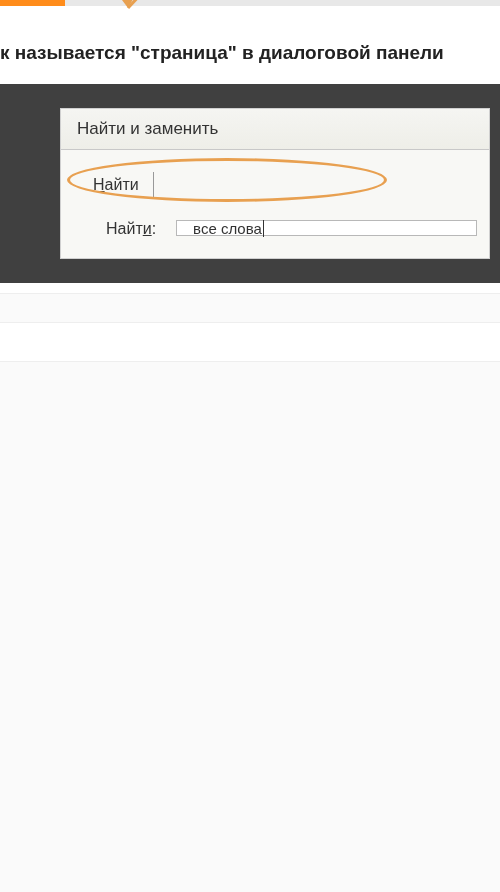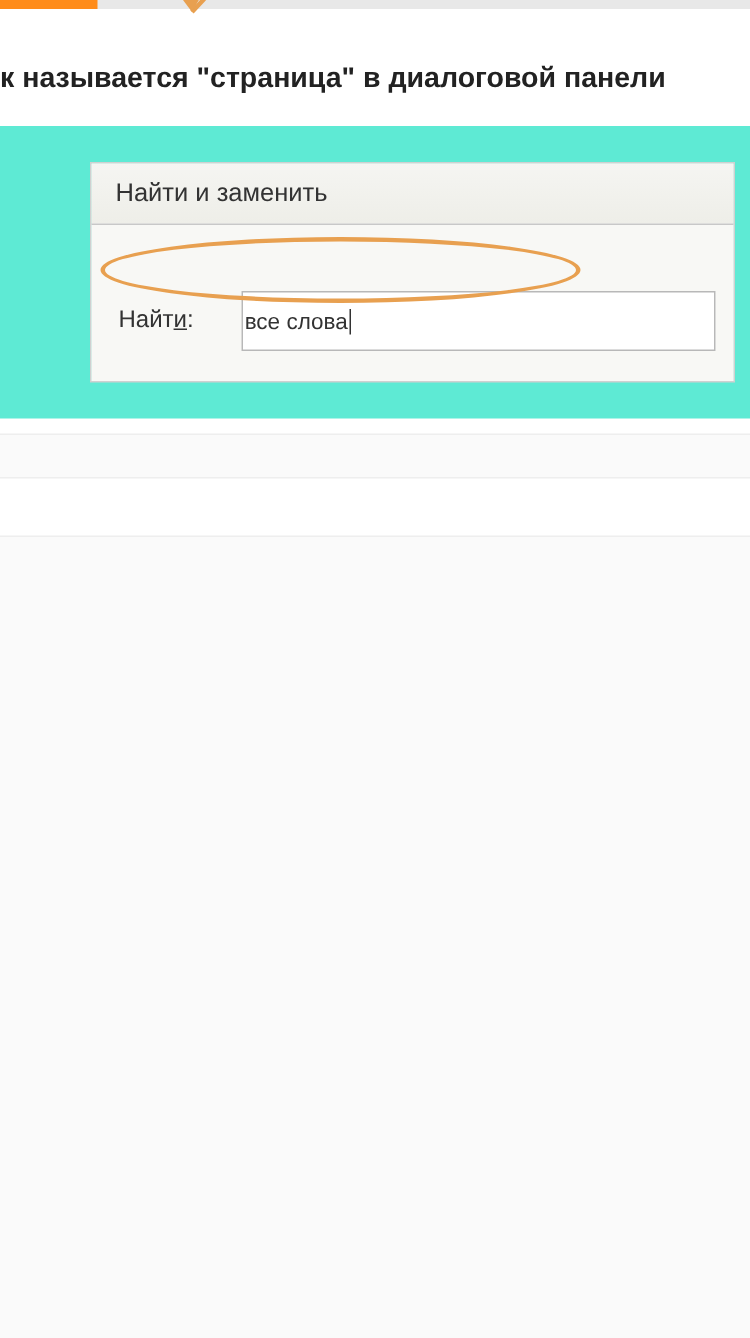--- a/index.html
+++ b/index.html
@@ -32,21 +32,21 @@
     .question-text {
       font-size: 19px;
       font-weight: bold;
       color: #222;
       padding: 0 0 20px 0;
       white-space: nowrap;
       overflow: hidden;
     }
     .screenshot-container {
       padding: 24px 0 24px 60px;
-      background: #5eead4;
+      background: #404040;
     }
     .dialog-window {
       width: 430px;
       background: linear-gradient(#f8f8f5, #f0f0ed);
       border: 1px solid #d0d0d0;
       position: relative;
       filter: blur(0.3px);
     }
     .dialog-title {
       padding: 10px 16px;
@@ -93,39 +93,39 @@
       position: relative;
     }
     .tab:last-child {
       border-right: 1px solid #999;
     }
     .tab .underline-letter {
       text-decoration: underline;
     }
     .find-row {
       display: flex;
-      align-items: center;
-      gap: 32px;
+      gap: 20px;
       padding-left: 6px;
+      margin-left: 27px;
     }
     .find-label {
       font-size: 16px;
       color: #333;
     }
     .find-label .underline-letter {
       text-decoration: underline;
     }
     .find-input {
       flex: 1;
       background: #fff;
       border: 1px solid #b8b8b8;
-      padding: 4px 1px;
+      padding: 4px 16px;
       font-size: 15px;
       color: #333;
-      height: 40px;
+      height: 16px;
       display: flex;
       align-items: center;
       position: relative;
     }
     .text-cursor {
       display: inline-block;
       width: 1px;
       height: 17px;
       background: #333;
       vertical-align: middle;
@@ -152,20 +152,21 @@
   <div class="screenshot-container">
     <svg class="arrow-svg" width="90" height="70">
       <line x1="80" y1="0" x2="28" y2="56" stroke="#e8a050" stroke-width="3"></line>
       <polygon points="28,56 36,42 22,48" fill="#e8a050"></polygon>
     </svg>
     <div class="dialog-window">
       <div class="dialog-title">Найти и заменить</div>
       <div class="dialog-body">
         <div class="tabs-ellipse"></div>
         <div class="tabs-row">
+          <div class="tab"><span class="underline-letter">Н</span>айти</div>
         </div>
         <div class="find-row">
           <div class="find-label">Найт<span class="underline-letter">и</span>:</div>
           <div class="find-input">
             <span>все слова</span>
               <span class="text-cursor"></span>
           </div>
         </div>
       </div>
     </div>

